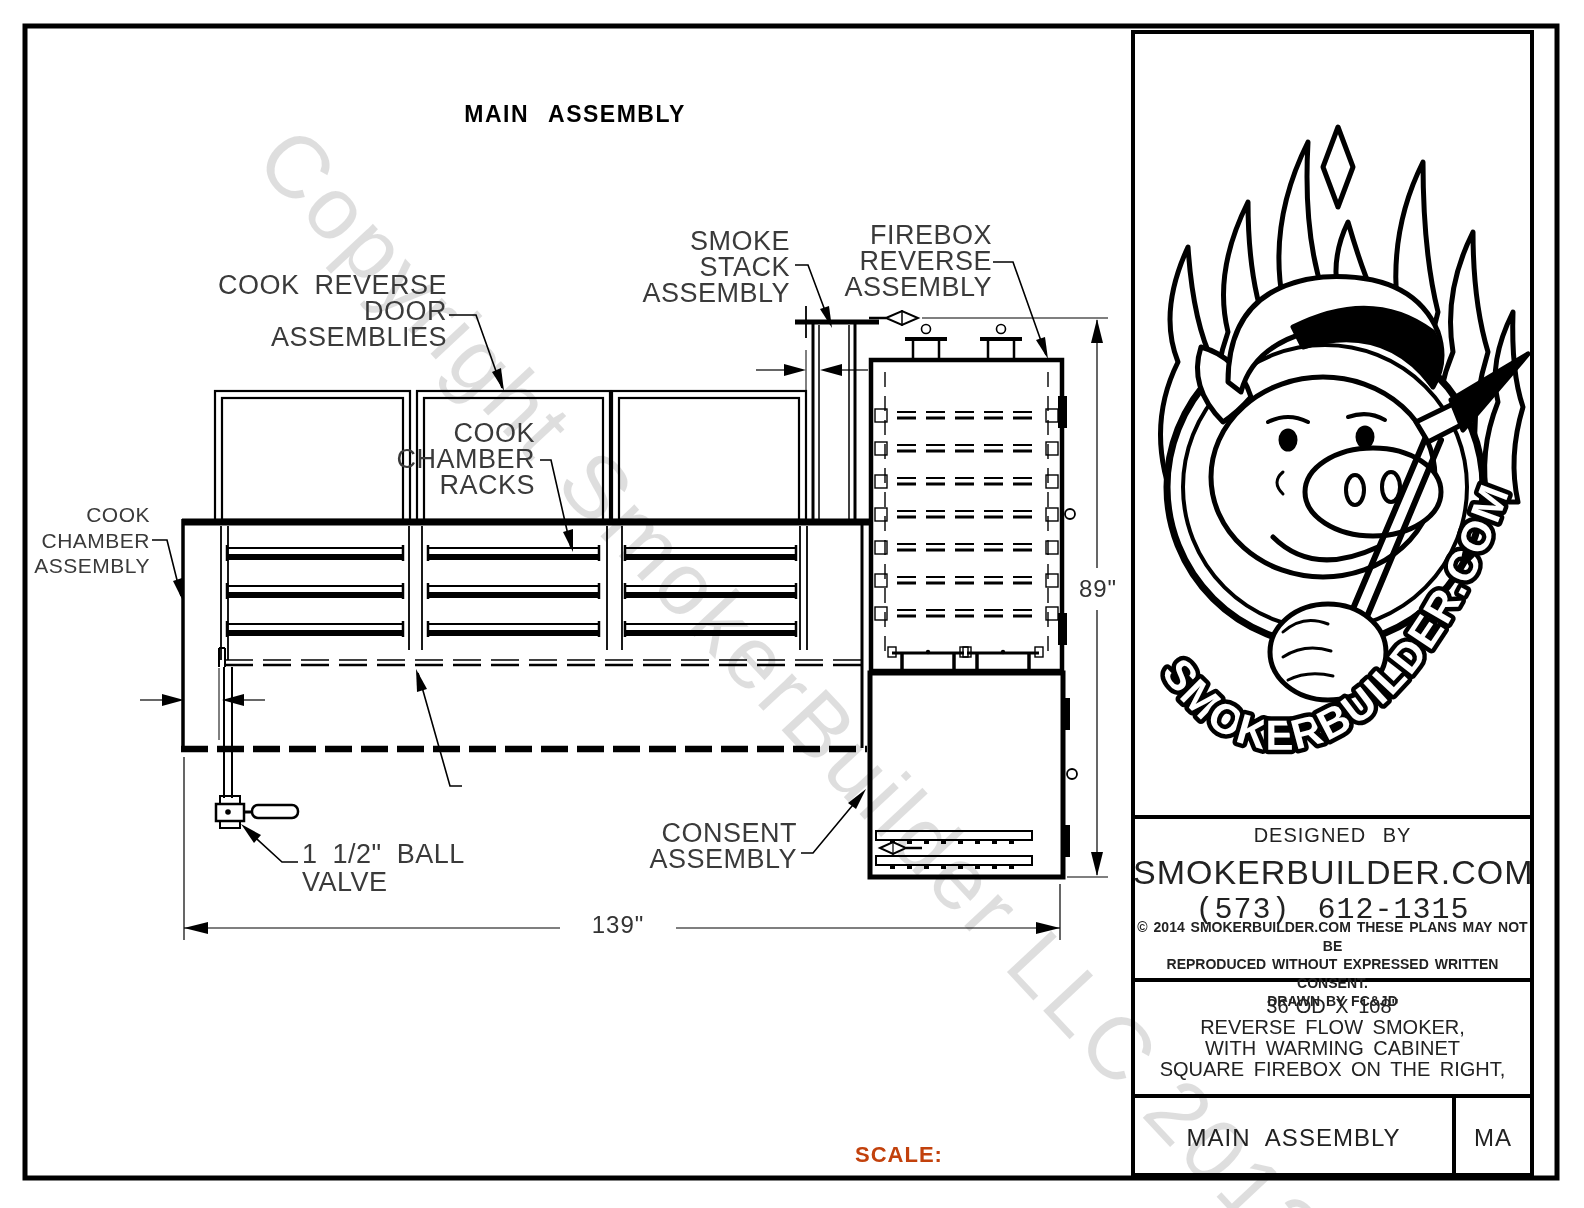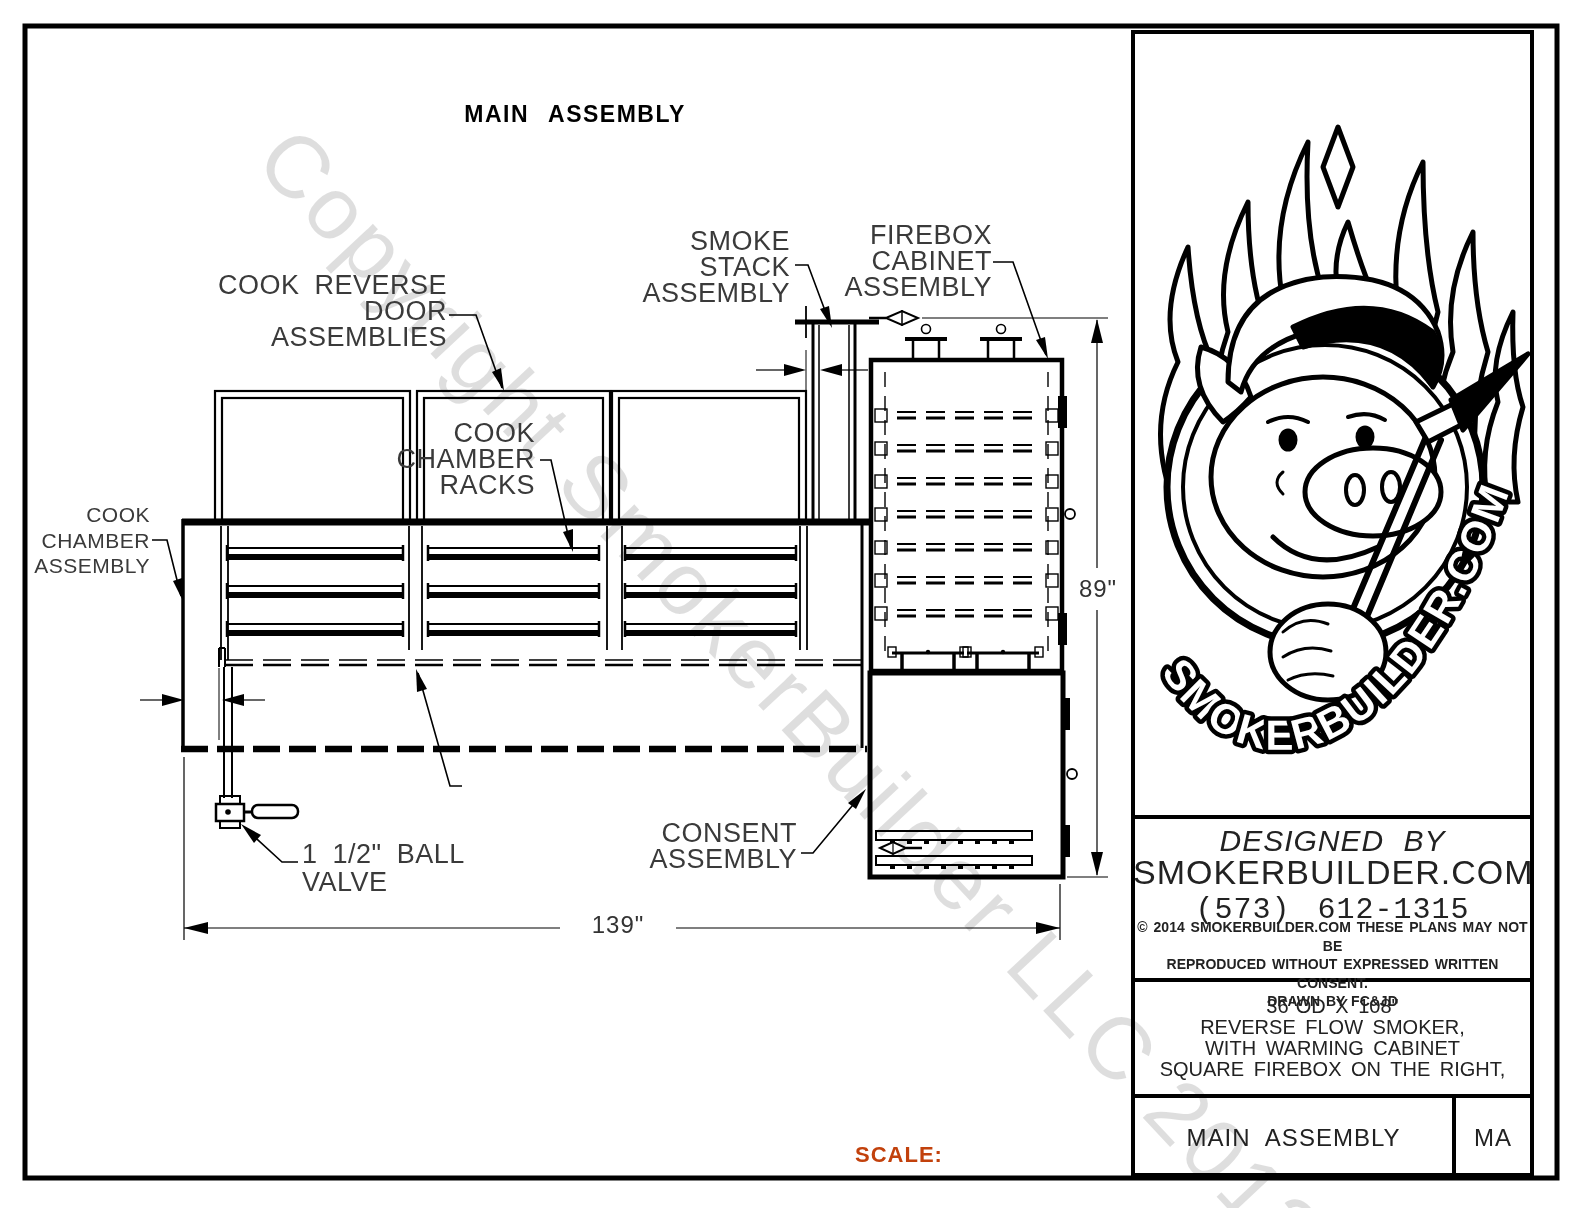--- a/index.html
+++ b/index.html
@@ -8,21 +8,21 @@
   .wm{position:absolute;left:312px;top:108px;transform:rotate(47deg);transform-origin:0 0;
       font-size:88px;letter-spacing:4px;color:rgba(0,0,0,0.13);white-space:nowrap;z-index:1;}
   svg.layer{position:absolute;left:0;top:0;z-index:2;}
   .lbl{position:absolute;z-index:3;color:#3a3a3a;font-size:27px;letter-spacing:0.5px;
        word-spacing:7px;line-height:26px;}
   .ra{text-align:right;} .ct{text-align:center;} 
   .title{font-weight:bold;font-size:23px;letter-spacing:1.5px;word-spacing:12px;color:#000;}
   .dim{font-size:24px;color:#333;letter-spacing:1px;}
   .scale{font-size:22px;color:#c2410c;letter-spacing:1px;font-weight:bold;}
   .tb{position:absolute;z-index:3;color:#222;text-align:center;}
-  .tb-designed{font-size:30px;letter-spacing:1px;word-spacing:10px;font-style:italic;}
+  .tb-designed{font-size:20px;letter-spacing:1px;word-spacing:10px;}
   .tb-company{font-size:34px;letter-spacing:1px;}
   .tb-phone{font-size:30px;letter-spacing:1px;word-spacing:8px;font-family:Liberation Mono, monospace;}
   .tb-copy{font-size:14px;font-weight:bold;line-height:18.5px;word-spacing:2px;}
   .tb-desc{font-size:20px;line-height:21px;word-spacing:4px;}
   .tb-sheet{font-size:24px;word-spacing:8px;letter-spacing:1px;}
 </style>
 </head>
 <body>
 
 <div class="page">
@@ -359,21 +359,21 @@
   </div>
 
   <div class="lbl ra" style="left:600px;top:228px;width:190px">
     <div>SMOKE</div>
     <div>STACK</div>
     <div>ASSEMBLY</div>
   </div>
 
   <div class="lbl ra" style="left:792px;top:222px;width:200px">
     <div>FIREBOX</div>
-    <div>CABINET</div>
+    <div>REVERSE</div>
     <div>ASSEMBLY</div>
   </div>
 
   <div class="lbl ra" style="left:20px;top:502px;width:130px;font-size:21px;line-height:25.5px">
     <div>COOK</div>
     <div>CHAMBER</div>
     <div>ASSEMBLY</div>
   </div>
 
 

